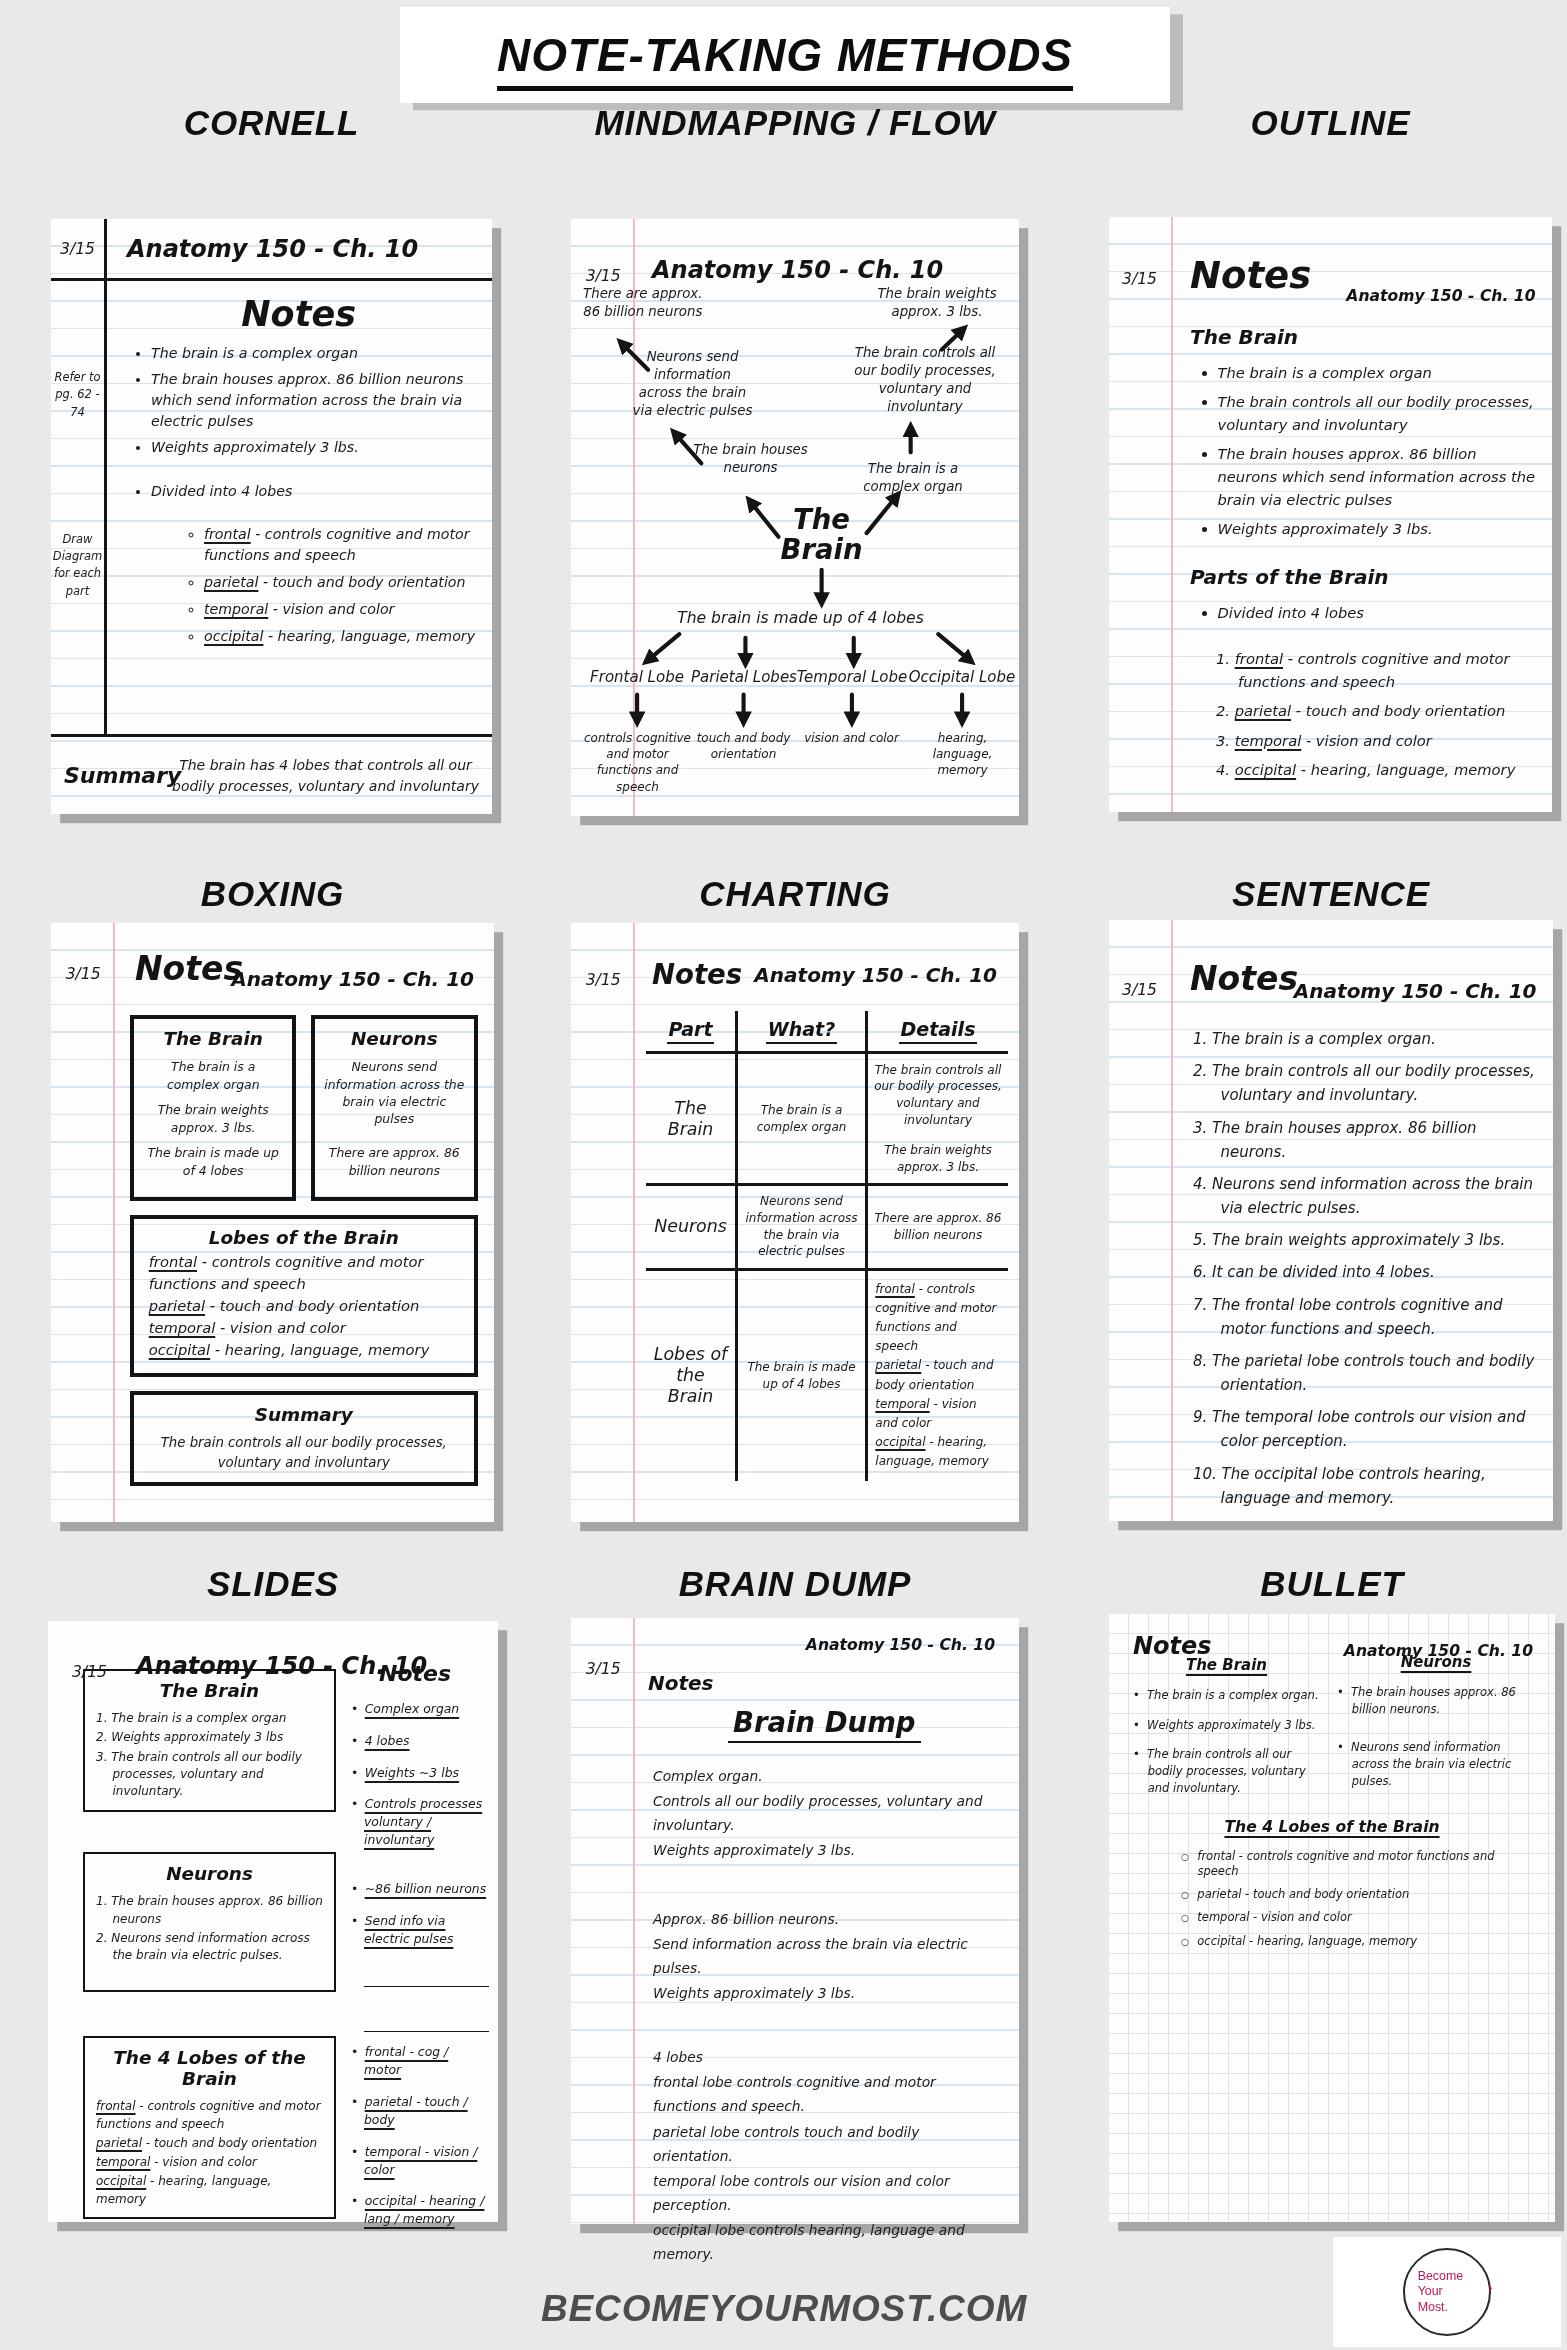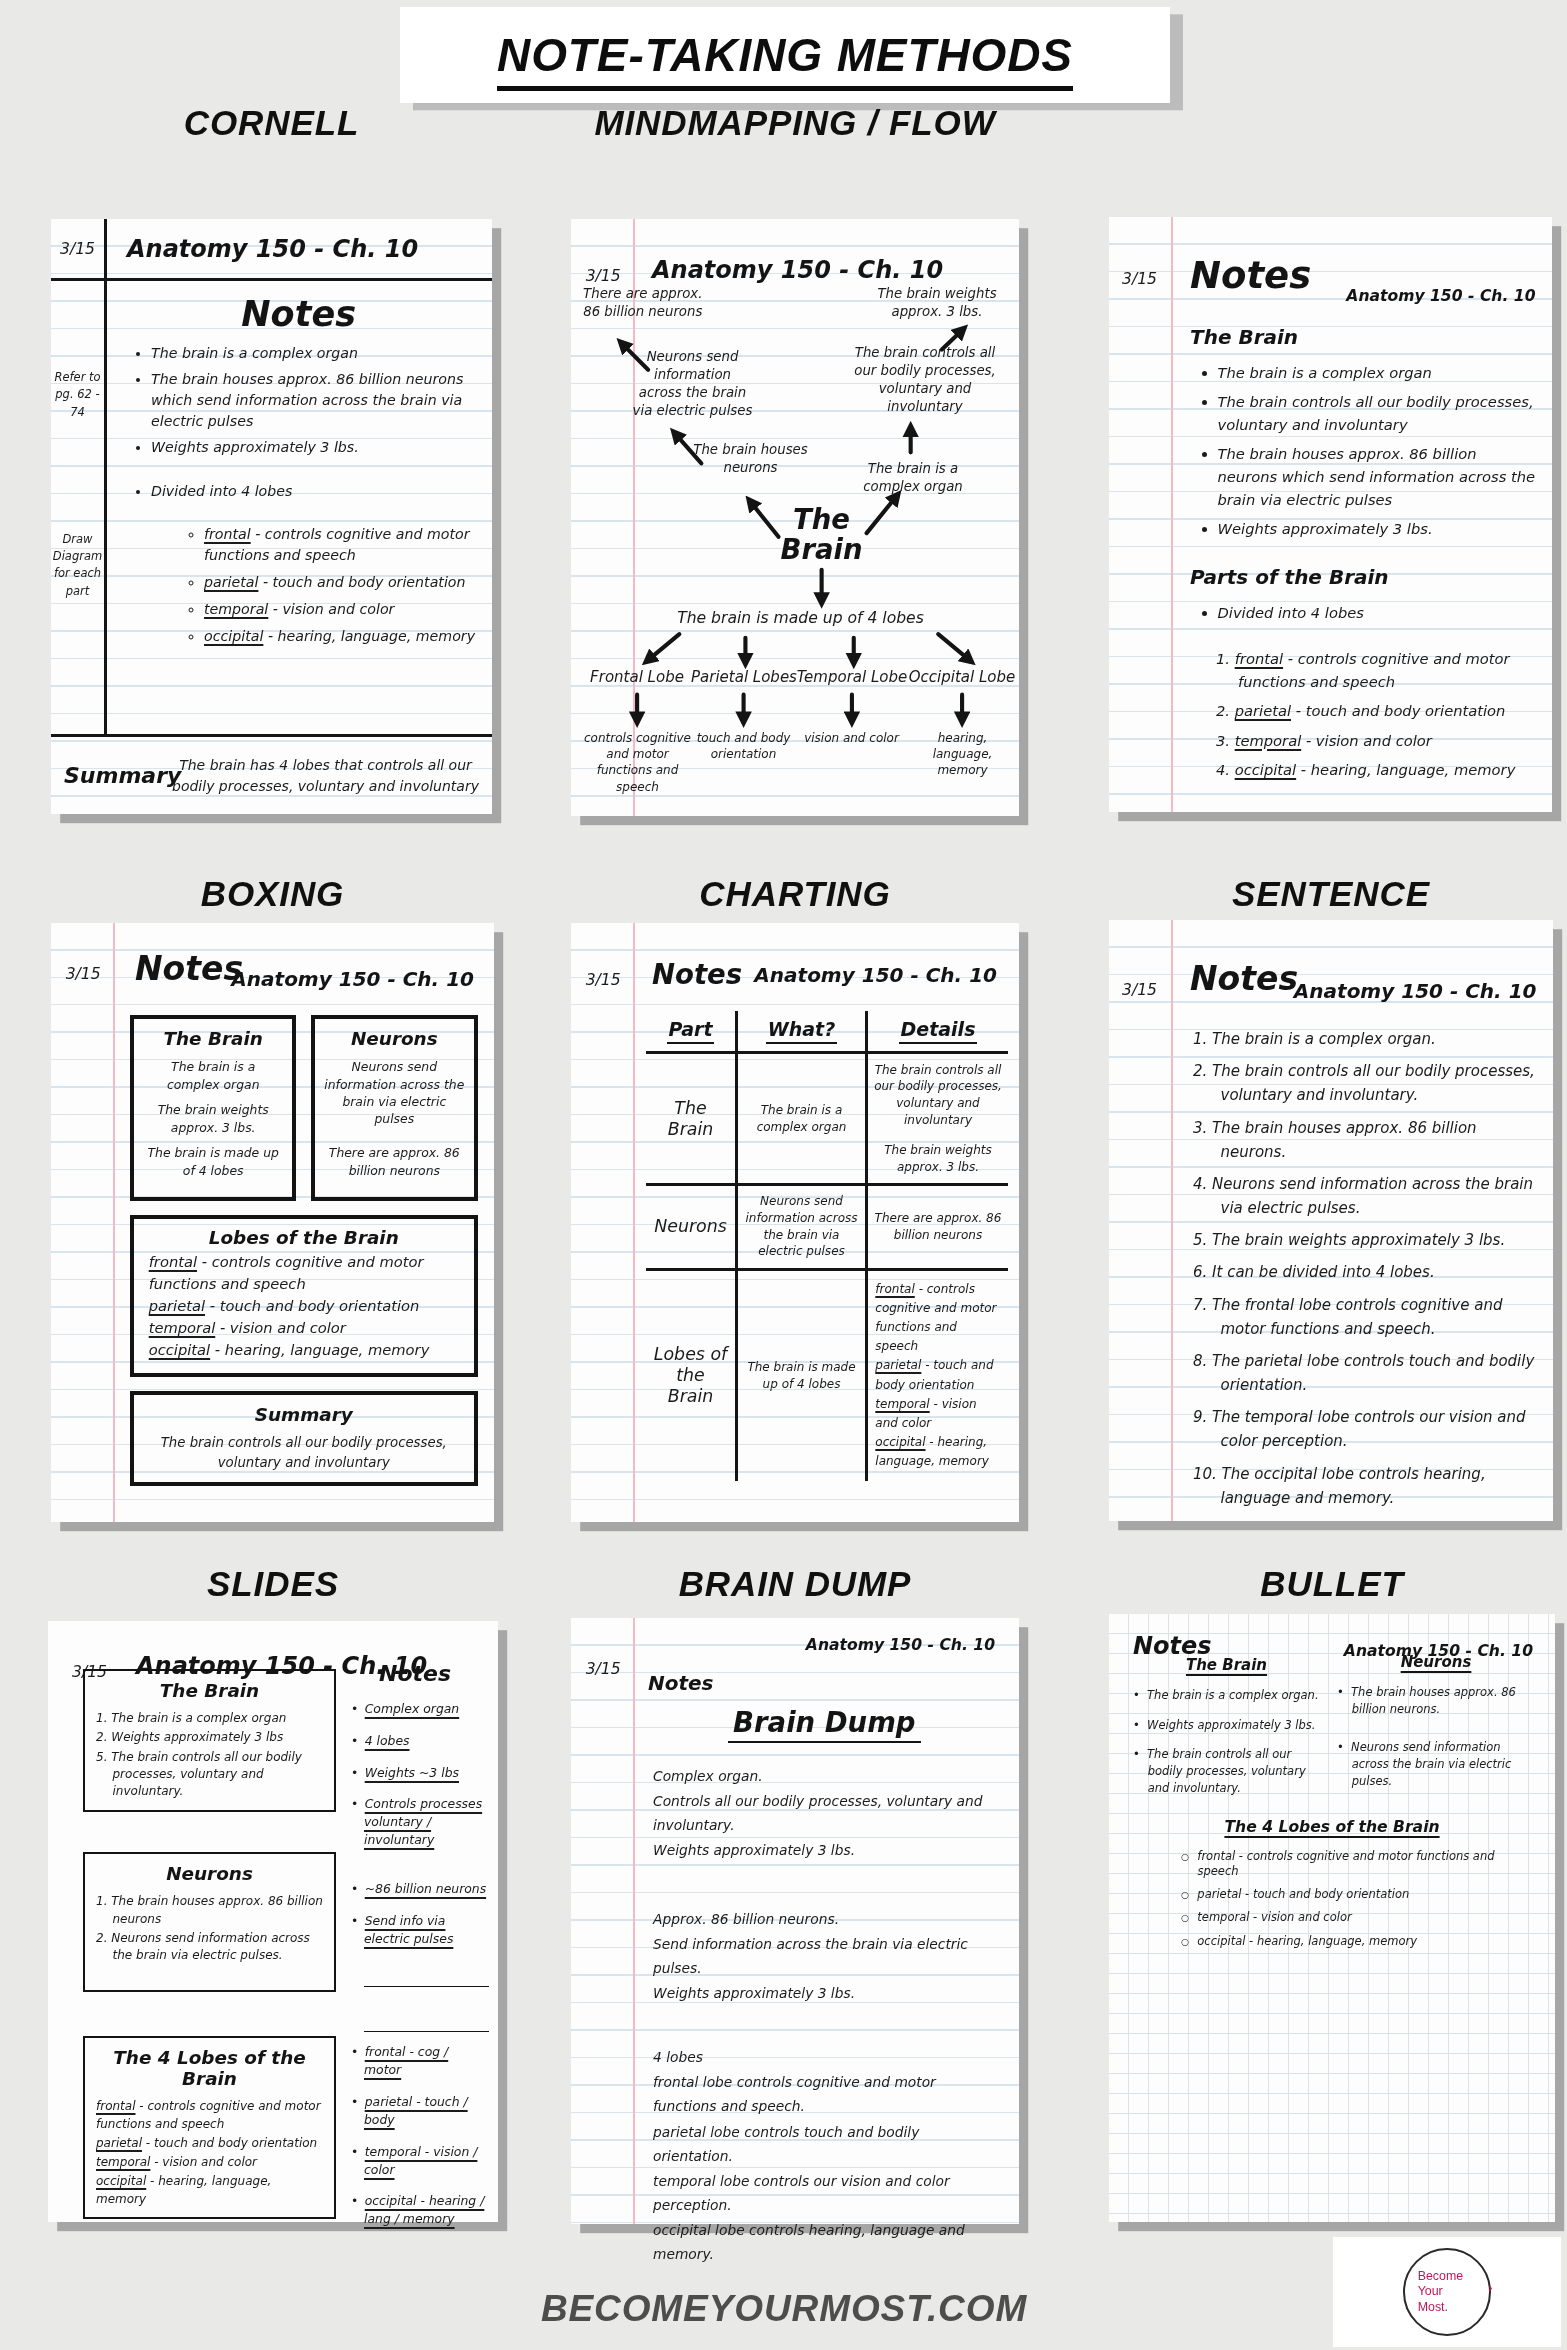--- a/index.html
+++ b/index.html
@@ -189,20 +189,21 @@
 <body>
 
 <div class="poster">
 
   <div class="banner">
     <h1><span>NOTE-TAKING METHODS</span></h1>
   </div>
 
   <div class="sec-heading" style="left:51px;top:103px;width:441px;">CORNELL</div>
   <div class="sec-heading" style="left:571px;top:103px;width:448px;">MINDMAPPING / FLOW</div>
+  <div class="sec-heading" style="left:1109px;top:103px;width:443px;">OUTLINE</div>
   <div class="sec-heading" style="left:51px;top:874px;width:443px;">BOXING</div>
   <div class="sec-heading" style="left:1109px;top:874px;width:444px;">SENTENCE</div>
   <div class="sec-heading" style="left:571px;top:874px;width:448px;">CHARTING</div>
   <div class="sec-heading" style="left:48px;top:1564px;width:450px;">SLIDES</div>
   <div class="sec-heading" style="left:571px;top:1564px;width:448px;">BRAIN DUMP</div>
   <div class="sec-heading" style="left:1109px;top:1564px;width:446px;">BULLET</div>
 
   <div class="paper ruled cornell" style="left:51px;top:219px;width:441px;height:595px;">
     <div class="c-header">
       <div class="c-date hw">3/15</div>
@@ -399,21 +400,21 @@
 
   <div class="paper" style="left:48px;top:1621px;width:450px;height:601px;">
     <div class="sl-date hw">3/15</div>
     <div class="sl-course scr">Anatomy 150 - Ch. 10</div>
     <div class="sl-notes scr">Notes</div>
 
     <div class="sl-box" style="top:48px;min-height:143px;">
       <div class="sl-box-title scr">The Brain</div>
       <div class="sl-item hw">1. The brain is a complex organ</div>
       <div class="sl-item hw">2. Weights approximately 3 lbs</div>
-      <div class="sl-item hw">5. The brain controls all our bodily processes, voluntary and involuntary.</div>
+      <div class="sl-item hw">3. The brain controls all our bodily processes, voluntary and involuntary.</div>
     </div>
     <div class="sl-box" style="top:231px;min-height:140px;">
       <div class="sl-box-title scr">Neurons</div>
       <div class="sl-item hw">1. The brain houses approx. 86 billion neurons</div>
       <div class="sl-item hw">2. Neurons send information across the brain via electric pulses.</div>
     </div>
     <div class="sl-box" style="top:415px;min-height:147px;">
       <div class="sl-box-title scr">The 4 Lobes of the Brain</div>
       <div class="sl-item hw" style="padding-left:0;text-indent:0;"><span class="term">frontal</span> <span>- controls cognitive and motor functions and speech</span></div>
       <div class="sl-item hw" style="padding-left:0;text-indent:0;"><span class="term">parietal</span> <span>- touch and body orientation</span></div>

